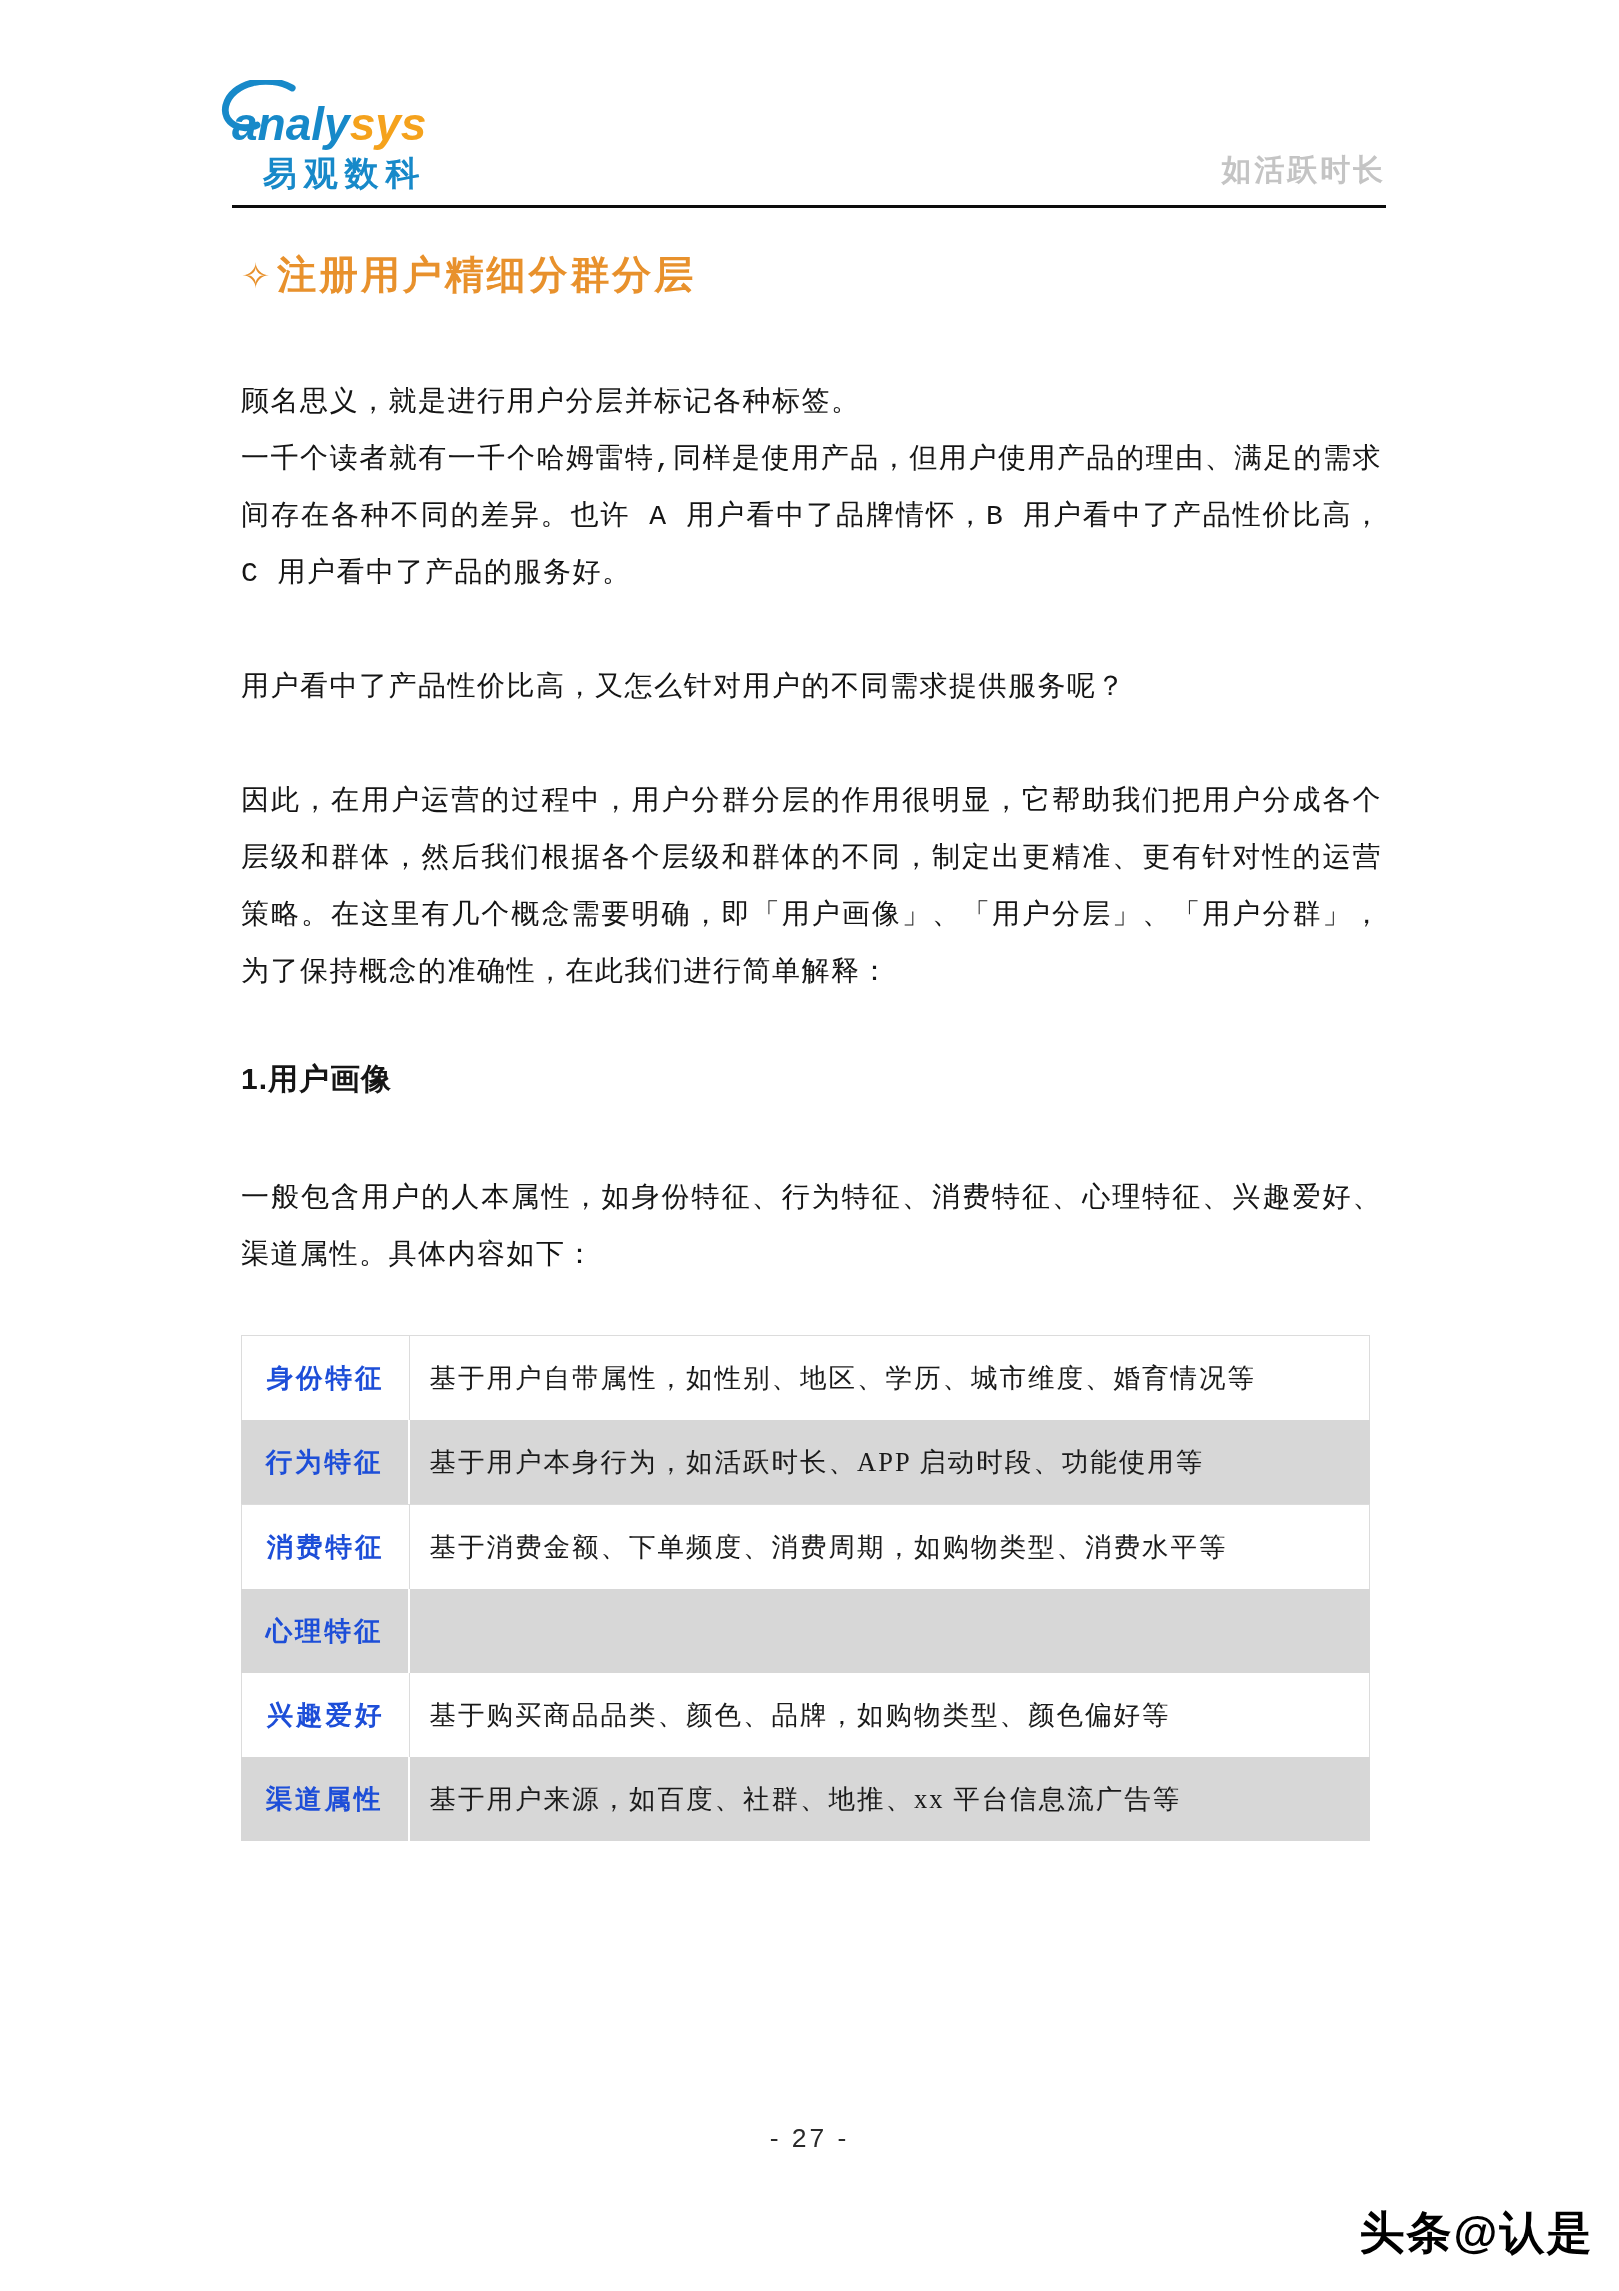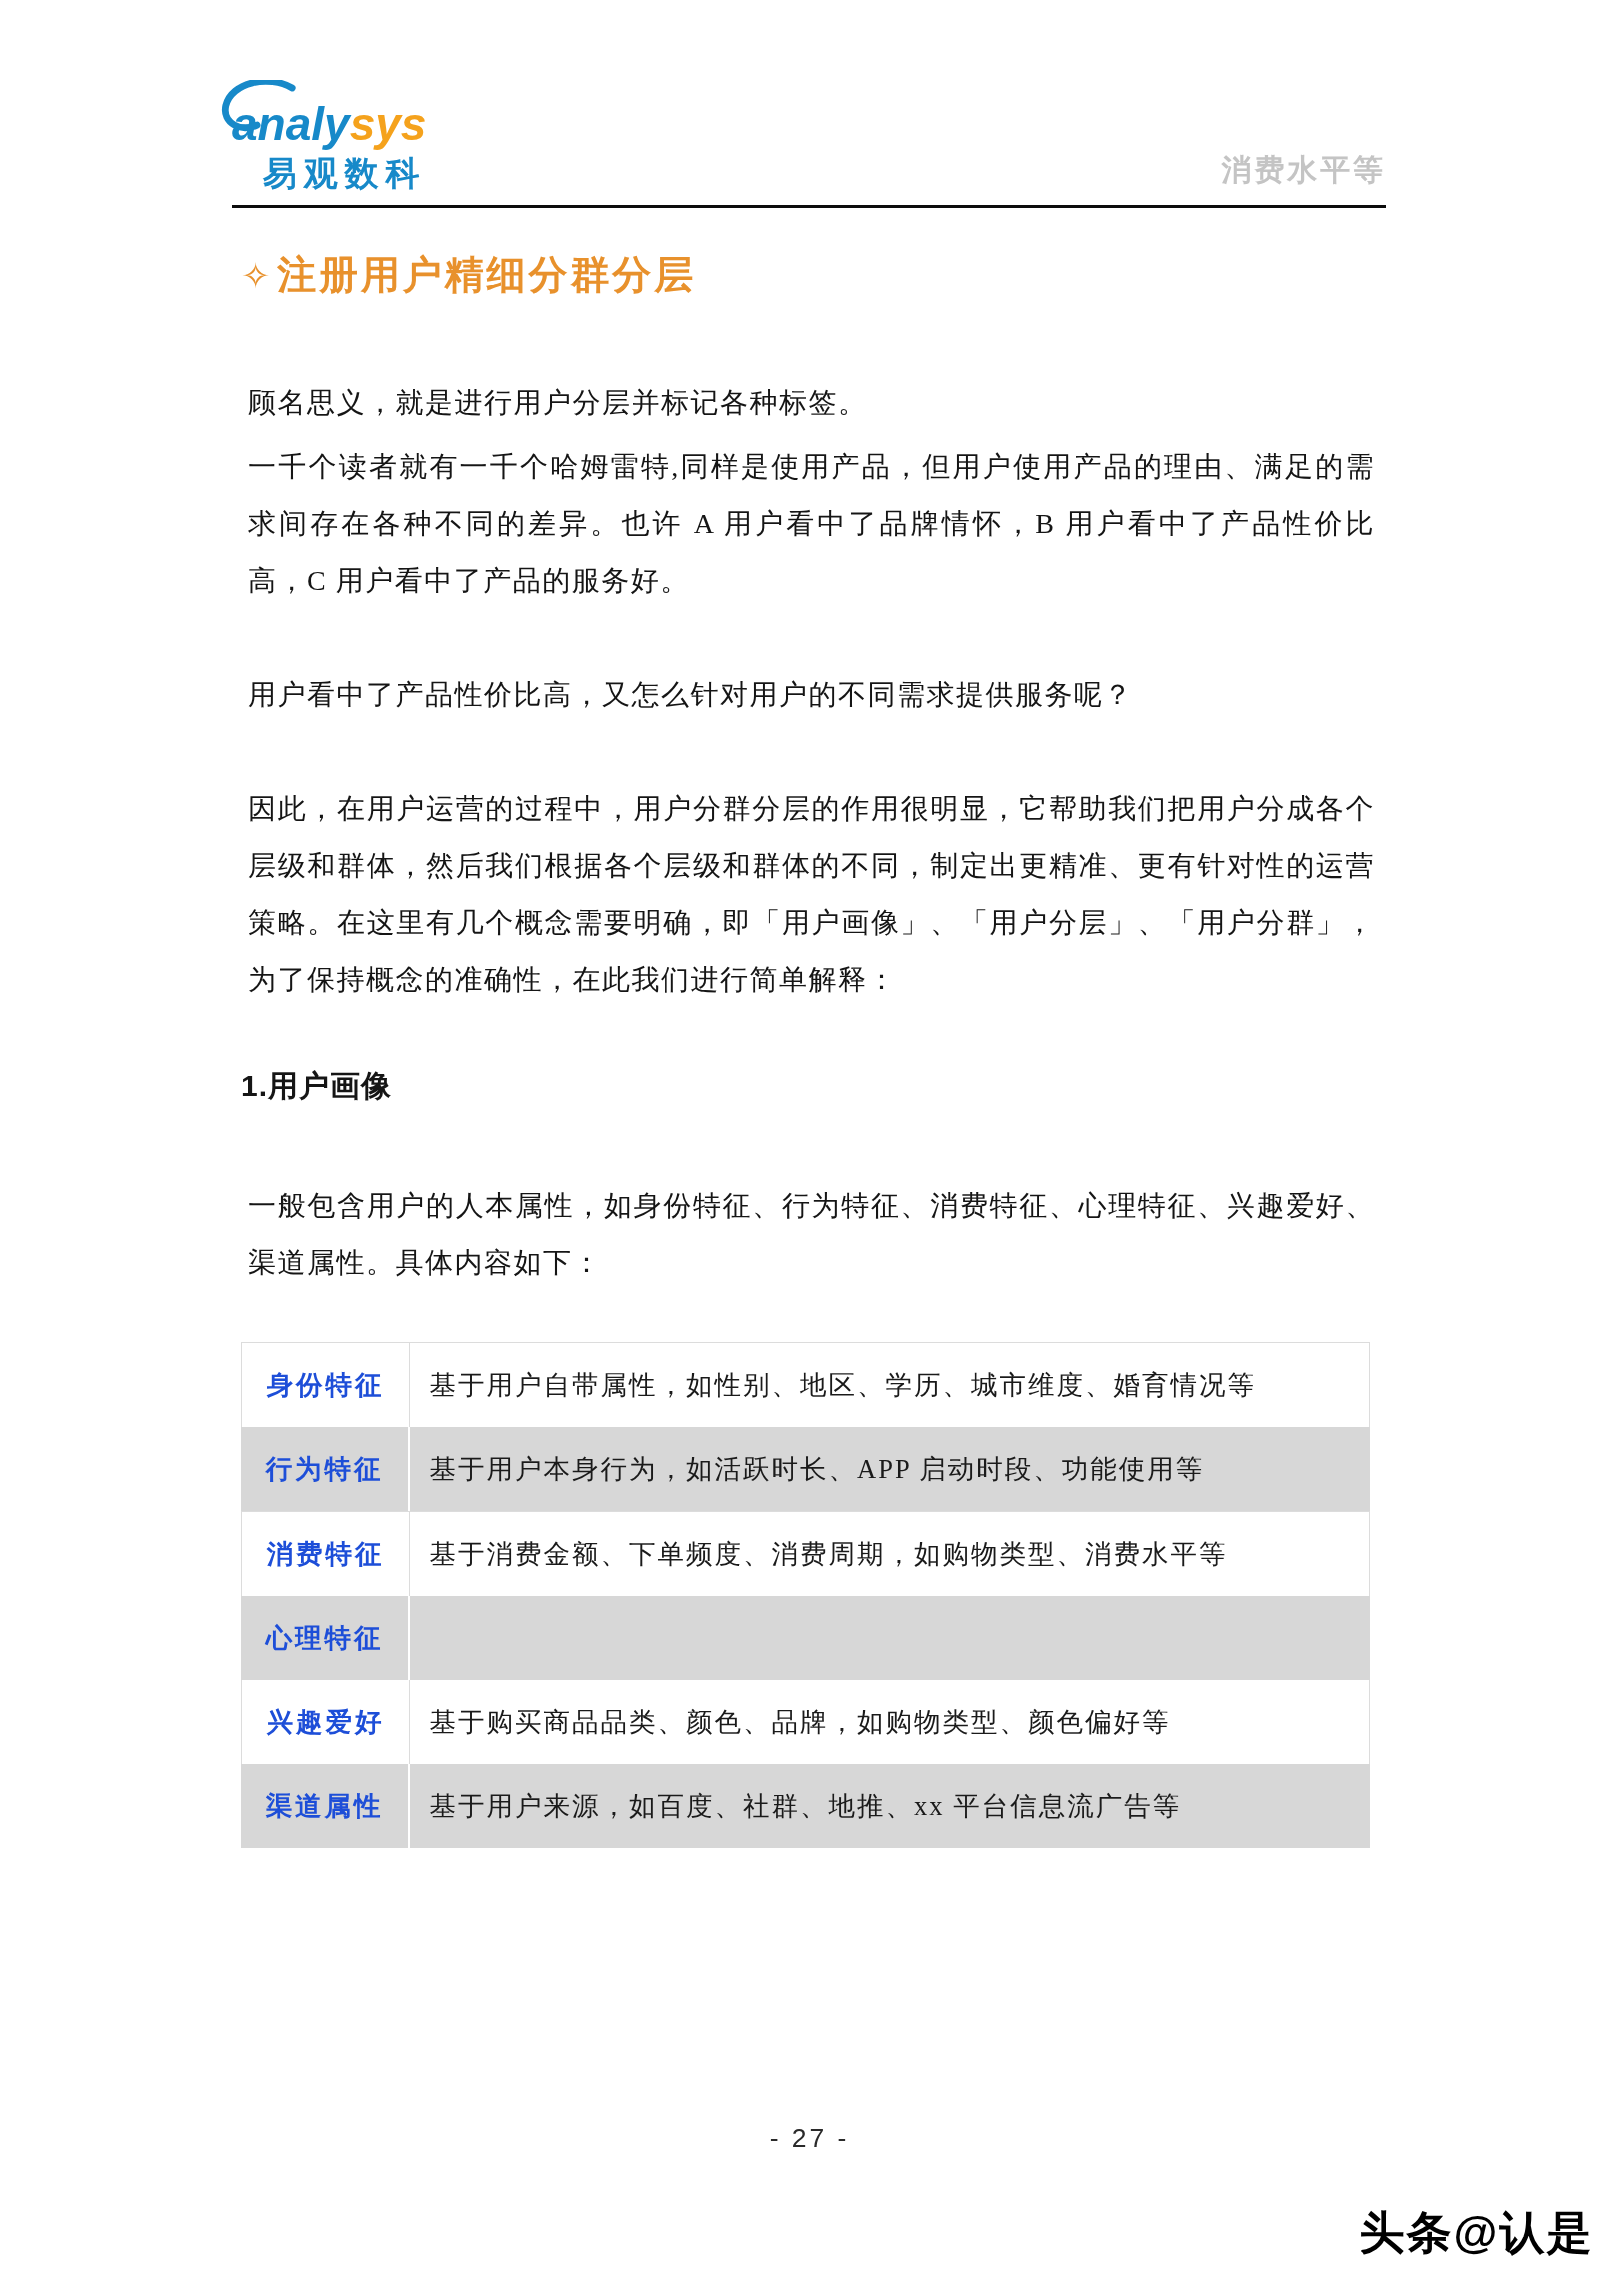--- a/index.html
+++ b/index.html
@@ -21,22 +21,22 @@
              font-size:34px; letter-spacing:6.9px; margin-top:3.9px; text-align:right; }
   .header-right { position:absolute; right:0; bottom:13.7px; font-family:"Liberation Sans",sans-serif;
                   font-weight:bold; color:#c4c4c4; font-size:30px; letter-spacing:2.9px; }
 
   
   .content { position:absolute; left:241px; width:1141px; top:247px; }
   .doc-title { margin:0 0 71px 0; font-family:"Liberation Sans",sans-serif; font-weight:bold;
                color:#e8912c; font-size:39px; line-height:55px; letter-spacing:2.9px; }
   .diamond { font-weight:normal; font-size:35px; margin-right:3.9px; }
 
-  .para { margin:7px; font-size:28px; line-height:57px; text-align:justify;
-          letter-spacing:1.5px; }
+  .para { margin:0; font-size:28px; line-height:57px; text-align:justify;
+          letter-spacing:1.5px;font-family:Liberation Mono, monospace; }
   .gap { margin-top:57px; }
   .section-heading { margin:57px 0 0 0; font-family:"Liberation Sans",sans-serif;
                      font-size:30px; font-weight:bold; line-height:41px; color:#151515;
                      letter-spacing:1px; }
   .intro { margin-top:71px; }
 
   
   .feature-table { margin-top:51px; width:1129px; font-size:26.5px; }
   .t-row { display:flex; align-items:stretch; min-height:84px; }
   .t-row.white { background:#ffffff; border:1px solid #dcdcdc; border-bottom:none; }
@@ -63,21 +63,21 @@
 
   <header class="header">
     <div class="logo">
       <div class="logo-en">
         <svg class="logo-swirl" viewBox="0 0 84 58" fill="none" xmlns="http://www.w3.org/2000/svg">
           <path d="M76 8 C 52 -6, 14 2, 8 26 C 4 44, 24 54, 40 46" stroke="#1789c9" stroke-width="7" fill="none" stroke-linecap="round"></path>
         </svg><span class="logo-blue">analy</span><span class="logo-orange">sys</span>
       </div>
       <div class="logo-cn">易观数科</div>
     </div>
-    <div class="header-right">消费水平等</div>
+    <div class="header-right">如活跃时长</div>
   </header>
 
   <main class="content">
     <h1 class="doc-title"><span class="diamond">✧</span><span>注册用户精细分群分层</span></h1>
 
     <p class="para">顾名思义，就是进行用户分层并标记各种标签。</p>
     <p class="para">一千个读者就有一千个哈姆雷特,同样是使用产品，但用户使用产品的理由、满足的需求间存在各种不同的差异。也许 A 用户看中了品牌情怀，B 用户看中了产品性价比高，C 用户看中了产品的服务好。</p>
     <p class="para gap">用户看中了产品性价比高，又怎么针对用户的不同需求提供服务呢？</p>
     <p class="para gap">因此，在用户运营的过程中，用户分群分层的作用很明显，它帮助我们把用户分成各个层级和群体，然后我们根据各个层级和群体的不同，制定出更精准、更有针对性的运营策略。在这里有几个概念需要明确，即「用户画像」、「用户分层」、「用户分群」，为了保持概念的准确性，在此我们进行简单解释：</p>
 

